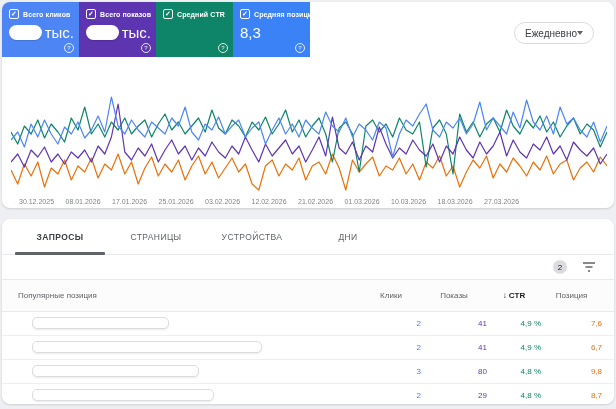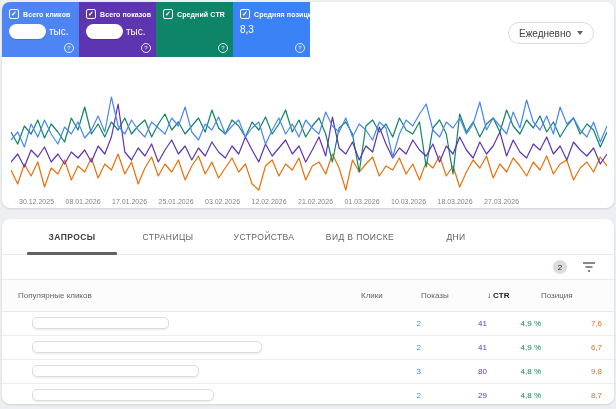--- a/index.html
+++ b/index.html
@@ -9,51 +9,51 @@
   #panel-top{top:2px;height:206px;}
   #panel-bottom{top:219px;height:185px;overflow:hidden;}
 
   
   #cards{position:absolute;left:0;top:0;display:flex;}
   .card{width:77px;height:55px;box-sizing:border-box;position:relative;color:#fff;padding:7px 5px 0 7px;cursor:pointer;}
   .card:first-child{border-top-left-radius:8px;}
   .card-head{display:flex;align-items:center;gap:4px;}
   .checkbox{flex:0 0 auto;width:8px;height:8px;border:1px solid #fff;border-radius:2px;font-size:7px;line-height:8px;text-align:center;font-weight:bold;}
   .card-label{font-size:7px;font-weight:bold;white-space:nowrap;letter-spacing:.1px;}
-  .card-value{margin-top:5px;font-size:10px;font-weight:400;display:flex;align-items:center;gap:3px;}
+  .card-value{margin-top:5px;font-size:15px;font-weight:400;display:flex;align-items:center;gap:3px;}
   .blob{width:37px;height:15px;background:#fff;border-radius:8px;box-shadow:0 1px 1px rgba(0,0,0,.15);}
   .help{position:absolute;right:5px;bottom:4px;width:8px;height:8px;border:1px solid rgba(255,255,255,.85);border-radius:50%;font-size:6px;line-height:8px;text-align:center;color:rgba(255,255,255,.95);cursor:pointer;}
 
   
-  #dropdown{position:absolute;top:20px;right:20px;height:20px;padding:0 10px;border:1px solid #dadce0;border-radius:11px;display:flex;align-items:center;gap:6px;font-size:10px;color:#3c4043;background:#fff;cursor:pointer;}
+  #dropdown{position:absolute;top:20px;right:20px;height:20px;padding:0 10px;border:1px solid #dadce0;border-radius:11px;display:flex;align-items:center;font-size:10px;color:#3c4043;background:#fff;cursor:pointer;}
   .caret{width:0;height:0;border-left:3.5px solid transparent;border-right:3.5px solid transparent;border-top:4px solid #5f6368;}
 
   
   #chart-svg{position:absolute;left:9px;top:66px;width:596px;height:124px;}
   #dates{position:absolute;left:0;top:196px;height:10px;width:100%;}
   .date-label{position:absolute;font-size:7px;color:#80868b;white-space:nowrap;}
 
   
-  #tabs{display:flex;height:36px;padding-left:22px;border-bottom:1px solid #e8eaed;box-sizing:border-box;}
+  #tabs{display:flex;height:36px;padding-left:10px;border-bottom:1px solid #e8eaed;box-sizing:border-box;}
   .tab{width:96px;display:flex;align-items:center;justify-content:center;font-size:8.5px;letter-spacing:.4px;color:#5f6368;position:relative;cursor:pointer;white-space:nowrap;}
   .tab.active{color:#3c4043;font-weight:bold;}
   .tab.active::after{content:"";position:absolute;left:3px;right:3px;bottom:-1px;height:3px;background:#5f6368;border-radius:1px;}
 
   
   #controls{height:24px;display:flex;justify-content:flex-end;align-items:center;gap:15px;padding-right:18px;}
   .badge{width:14px;height:14px;border-radius:50%;background:#dadce0;color:#202124;font-size:8px;display:flex;align-items:center;justify-content:center;cursor:pointer;}
   .filter-btn{display:flex;align-items:center;cursor:pointer;}
 
   
   .trow{display:grid;grid-template-columns:1fr 60px 66px 54px 61px;align-items:center;height:23px;padding:0 12px 0 16px;font-size:8px;color:#5f6368;}
   #thead{height:31px;border-top:1px solid #e8eaed;border-bottom:1px solid #e8eaed;background:#fcfcfd;}
   #thead .trow{height:31px;}
   .tbody-row{border-bottom:1px solid #eceef0;}
   .num{text-align:right;}
-  .hnum{text-align:left;color:#5f6368;}
+  .hnum{text-align:center;color:#5f6368;}
   .sorted{color:#202124;font-weight:bold;}
   .sort-arrow{font-size:8px;margin-right:2px;color:#202124;}
   .query-pill{height:10px;border:1px solid #dadce0;border-radius:5px;background:#fff;box-shadow:0 1.5px 1px rgba(0,0,0,.06);margin-left:14px;}
 </style>
 </head>
 <body>
 
 <div id="screen">
 
   <section class="panel" id="panel-top">
@@ -121,34 +121,33 @@
         <span class="date-label" style="left: 435.5px;">18.03.2026</span>
         <span class="date-label" style="left: 482px;">27.03.2026</span>
       </div>
   </section>
 
   <section class="panel" id="panel-bottom">
     <div id="tabs">
         <div class="tab active">ЗАПРОСЫ</div>
         <div class="tab">СТРАНИЦЫ</div>
         <div class="tab">УСТРОЙСТВА</div>
-        <div class="tab">ВИД В ПОИСКЕ</div>
         <div class="tab">ДНИ</div>
       </div>
     <div id="controls">
       <span class="badge">2</span>
       <span class="filter-btn">
         <svg width="14" height="12" viewBox="0 0 14 12">
           <path d="M1 2 H13 M3.5 6 H10.5 M6 10 H8" stroke="#5f6368" stroke-width="1.6" fill="none"></path>
         </svg>
       </span>
     </div>
     <div id="thead">
         <div class="trow">
-          <span>Популярные кликов</span>
+          <span>Популярные позиция</span>
           <span class="hnum">Клики</span>
           <span class="hnum">Показы</span>
           <span class="hnum sorted"><span class="sort-arrow">↓</span>CTR</span>
           <span class="hnum">Позиция</span>
         </div>
       </div>
     <div id="tbody">
         <div class="trow tbody-row">
           <span><span class="query-pill" style="display: inline-block; width: 135px;"></span></span>
           <span class="num" style="color: rgb(66, 133, 244);">2</span>

